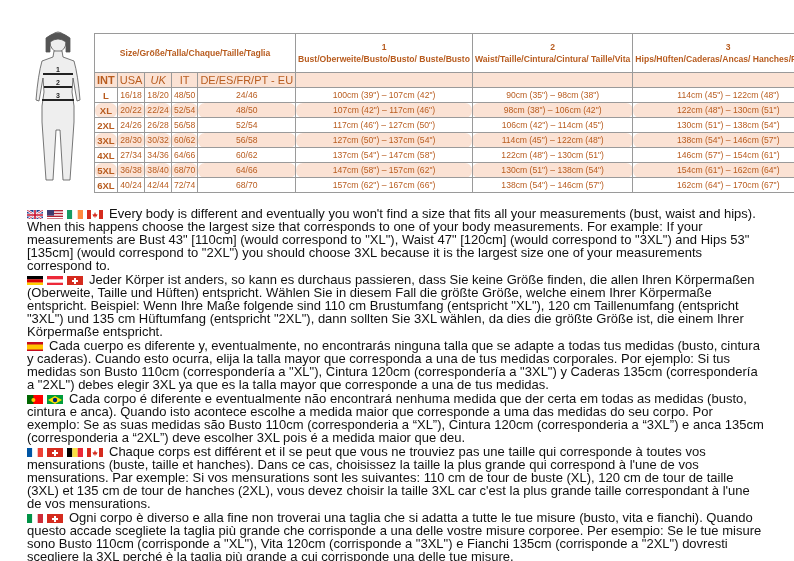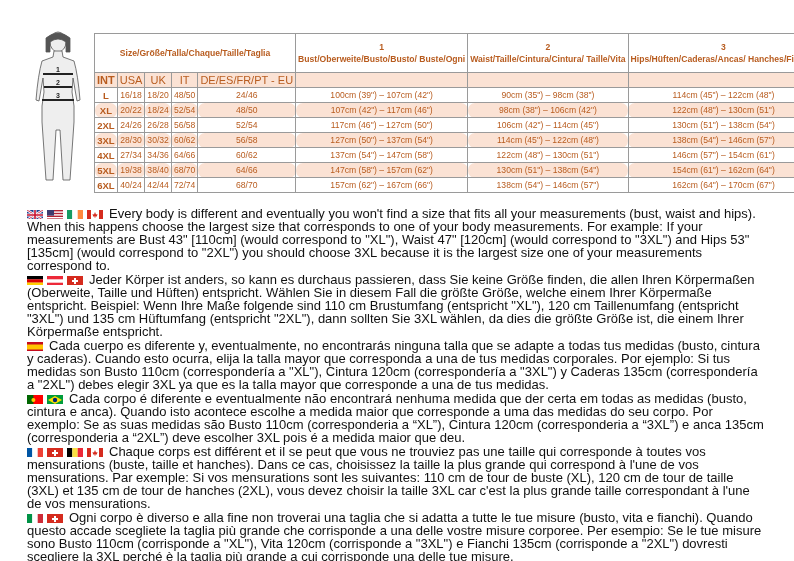--- a/index.html
+++ b/index.html
@@ -5,21 +5,21 @@
   html, body { margin:0; padding:0; background:#ffffff; }
   body { width:794px; height:561px; position:relative; overflow:hidden; font-family:"Liberation Sans", sans-serif; color:#111; }
   .figure { position:absolute; left:28px; top:30px; width:60px; height:155px; }
   table.sizes { position:absolute; left:94px; top:33px; border-collapse:collapse; font-size:8.6px; color:#b85c1f; }
   table.sizes td, table.sizes th { border:1px solid #9a9a9a; text-align:center; padding:0 2px; height:14px; font-weight:normal; white-space:nowrap; }
   table.sizes th.hd { font-weight:bold; height:38px; line-height:12px; color:#b85c1f; }
   table.sizes .int { font-weight:bold; font-size:9.5px; width:30px; }
   table.sizes tr.shade td { background:#fbe2d4;border-radius:7px; }
   table.sizes tr.sub td { background:#fbe2d4; }
   table.sizes tr.sub td.lbl { font-size:11px; }
-  .c-usa { width:34px; } .c-uk { width:30px; } .c-it { width:30px; } .c-eu { width:80px; }
+  .c-usa { width:34px; } .c-uk { width:30px;font-style:italic; } .c-it { width:30px; } .c-eu { width:80px; }
   .c-m1 { width:126px; } .c-m2 { width:126px; } .c-m3 { width:148px; }
   .notes { position:absolute; left:27px; top:207px; width:740px; font-size:13px; line-height:13px; color:#111; }
   .para { margin:0 0 1px 0; }
   .flag { display:inline-block; width:16px; height:10px; margin-right:4px; vertical-align:-1px; position:relative; overflow:hidden; }
   .flags { margin-right:2px; }
 </style>
 </head>
 <body>
 
 <svg class="figure" viewBox="0 0 60 155">
@@ -37,21 +37,21 @@
     <text x="28" y="42">1</text>
     <text x="28" y="55">2</text>
     <text x="28" y="68">3</text>
   </g>
 </svg>
 
 <table class="sizes">
   <thead>
     <tr>
       <th class="hd" colspan="5">Size/Größe/Talla/Chaque/Taille/Taglia</th>
-      <th class="hd c-m1"><span>1</span><br><span>Bust/Oberweite/Busto/Busto/ Buste/Ogni</span></th>
+      <th class="hd c-m1"><span>1</span><br><span>Bust/Oberweite/Busto/Busto/ Buste/Busto</span></th>
       <th class="hd c-m2"><span>2</span><br><span>Waist/Taille/Cintura/Cintura/ Taille/Vita</span></th>
       <th class="hd c-m3"><span>3</span><br><span>Hips/Hüften/Caderas/Ancas/ Hanches/Fianchi</span></th>
     </tr>
   </thead>
   <tbody id="tbody">
     <tr class="sub">
       <td class="int lbl">INT</td>
       <td class="c-usa lbl">USA</td>
       <td class="c-uk lbl">UK</td>
       <td class="c-it lbl">IT</td>
@@ -66,21 +66,21 @@
         <td>18/20</td>
         <td>48/50</td>
         <td>24/46</td>
         <td>100cm (39") – 107cm (42")</td>
         <td>90cm (35") – 98cm (38")</td>
         <td>114cm (45") – 122cm (48")</td>
       </tr>
       <tr class="shade">
         <td class="int">XL</td>
         <td>20/22</td>
-        <td>18/24</td>
+        <td>22/24</td>
         <td>52/54</td>
         <td>48/50</td>
         <td>107cm (42") – 117cm (46")</td>
         <td>98cm (38") – 106cm (42")</td>
         <td>122cm (48") – 130cm (51")</td>
       </tr>
       <tr>
         <td class="int">2XL</td>
         <td>24/26</td>
         <td>26/28</td>
@@ -105,21 +105,21 @@
         <td>27/34</td>
         <td>34/36</td>
         <td>64/66</td>
         <td>60/62</td>
         <td>137cm (54") – 147cm (58")</td>
         <td>122cm (48") – 130cm (51")</td>
         <td>146cm (57") – 154cm (61")</td>
       </tr>
       <tr class="shade">
         <td class="int">5XL</td>
-        <td>19/38</td>
+        <td>36/38</td>
         <td>38/40</td>
         <td>68/70</td>
         <td>64/66</td>
         <td>147cm (58") – 157cm (62")</td>
         <td>130cm (51") – 138cm (54")</td>
         <td>154cm (61") – 162cm (64")</td>
       </tr>
       <tr>
         <td class="int">6XL</td>
         <td>40/24</td>

